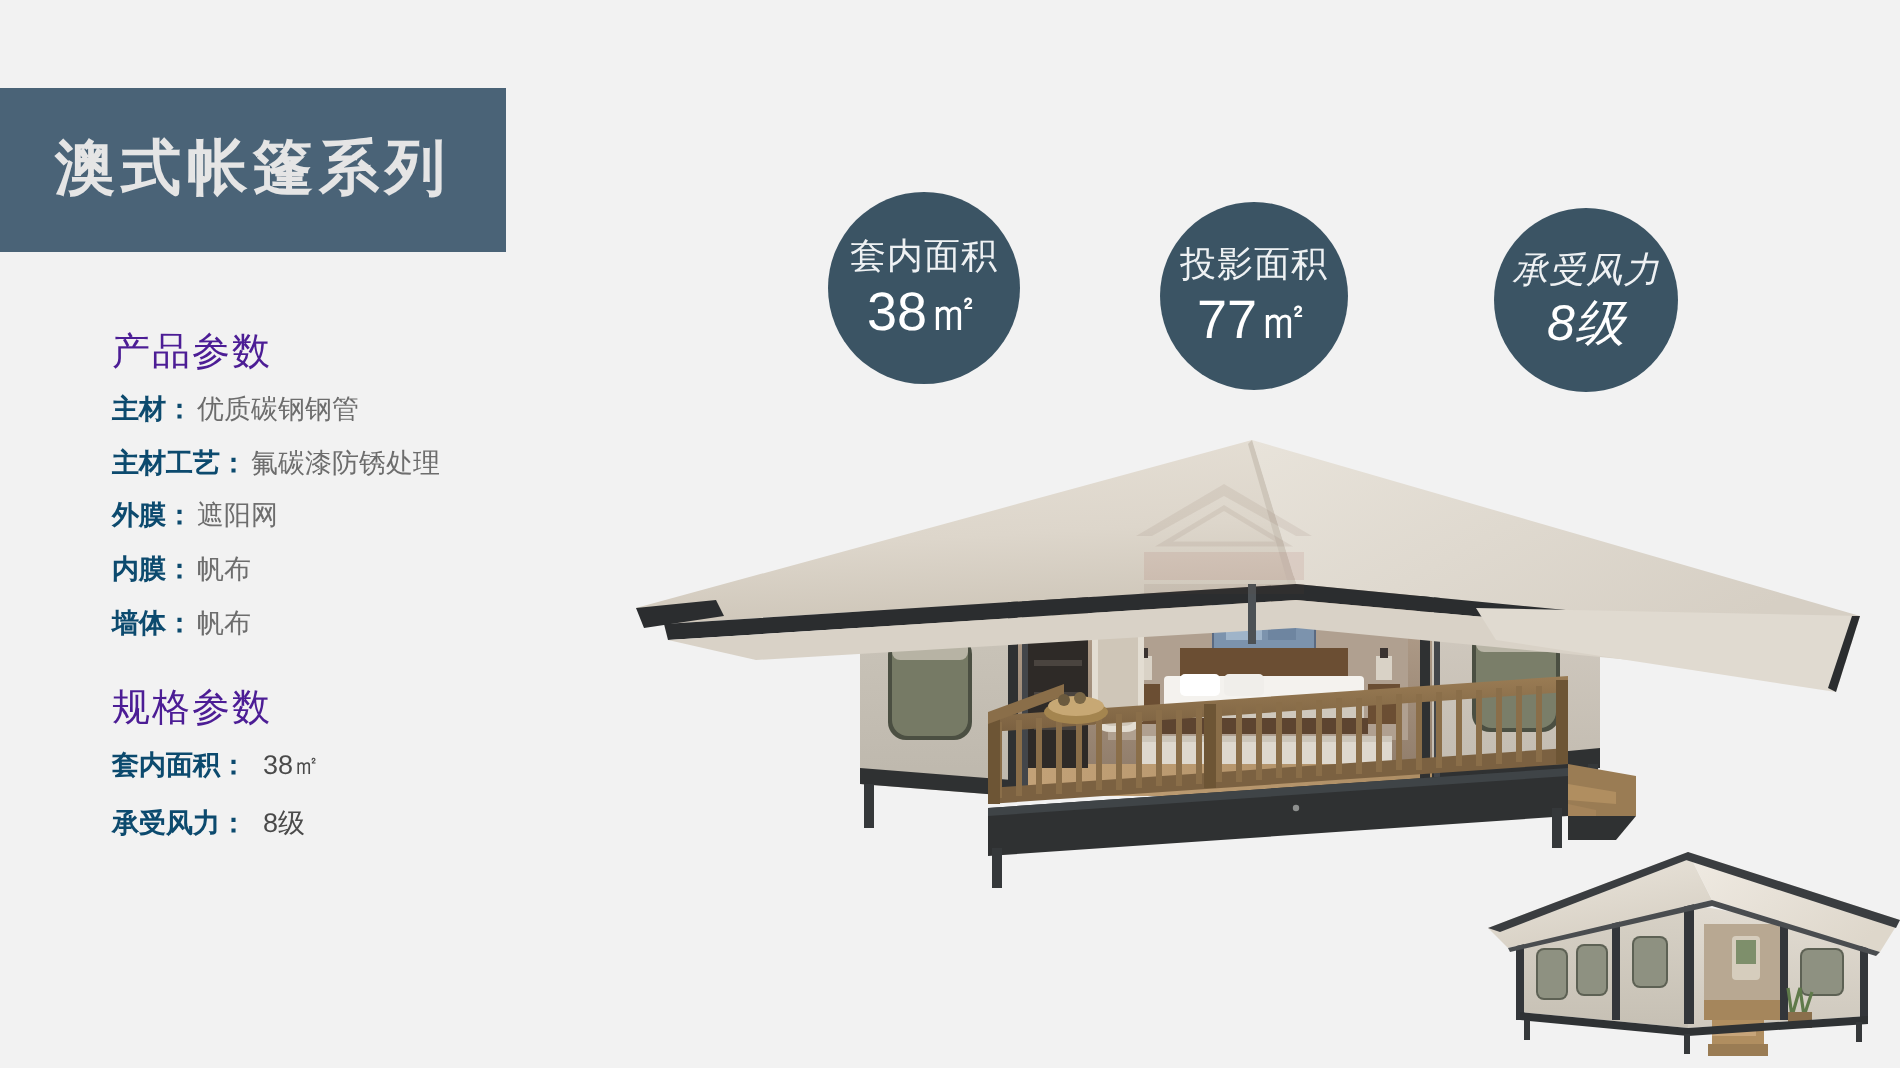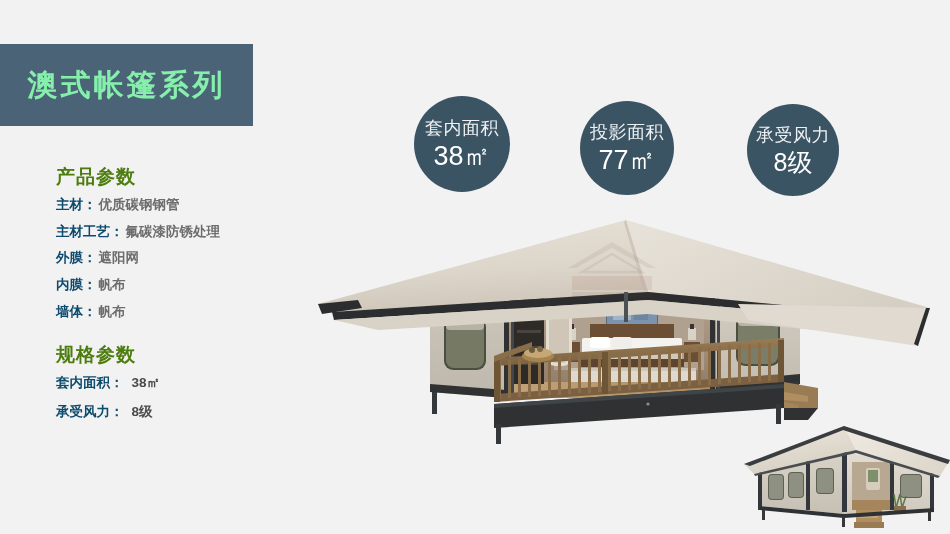--- a/index.html
+++ b/index.html
@@ -29,39 +29,39 @@
     left: 0;
     top: 44px;
     width: 253px;
     height: 82px;
     background: #4a6377;
     display: flex;
     align-items: center;
     justify-content: center;
   }
   .title-banner .title-text {
-    color: #86efac;
+    color: #e5e5e5;
     font-size: 30px;
     font-weight: bold;
     letter-spacing: 3px;
     white-space: nowrap;
     line-height: 1;
   }
 
   
   .spec-panel {
     position: absolute;
     left: 56px;
     top: 166px;
     width: 300px;
   }
   .section-heading {
-    color: #4d7c0f;
+    color: #4c1d95;
     font-size: 19px;
-    font-weight: bold;
+    font-weight: normal;
     letter-spacing: 1px;
     margin: 0 0 9px 0;
     line-height: 1.2;
   }
   .section-heading.second {
     margin-top: 24px;
   }
   .spec-list {
     list-style: none;
     margin: 0;
@@ -72,21 +72,21 @@
     line-height: 1.1;
     margin-bottom: 12px;
     white-space: nowrap;
   }
   .spec-row .k {
     color: #0c4a6e;
     font-weight: bold;
   }
   .spec-row .v {
     color: #6d6d6d;
-    font-weight: bold;
+    font-weight: normal;
     margin-left: 2px;
   }
   .spec-row.tight {
     margin-bottom: 14px;
   }
   .spec-row.tight .v {
     color: #4a4a4a;
     margin-left: 8px;
   }
 
@@ -112,21 +112,21 @@
   }
   .stat-circle .stat-value {
     font-size: 27px;
     font-weight: normal;
     line-height: 1;
     color: #ffffff;
     white-space: nowrap;
   }
   #circle-0 { left: 414px; top: 96px; width: 96px; height: 96px; }
   #circle-1 { left: 580px; top: 101px; width: 94px; height: 94px; }
-  #circle-2 { left: 747px; top: 104px; width: 92px; height: 92px; }
+  #circle-2 { left: 747px; top: 104px; width: 92px; height: 92px; font-style: italic; }
   #circle-2 .stat-value { font-size: 25px; }
 
   
   .tent-main {
     position: absolute;
     left: 318px;
     top: 196px;
     width: 612px;
     height: 256px;
   }

